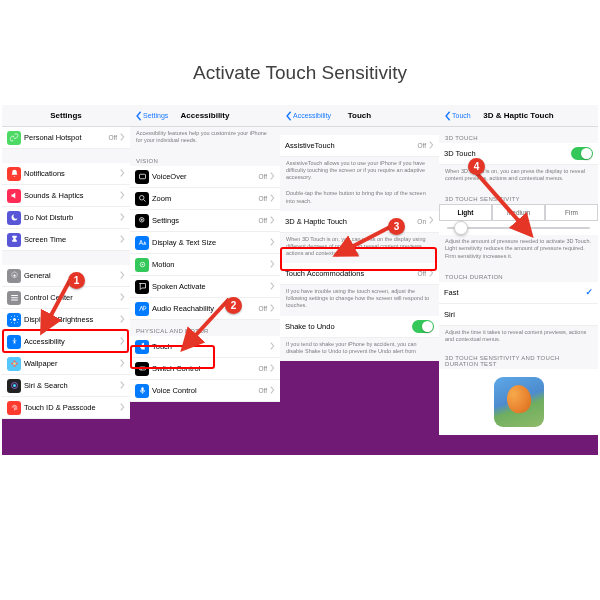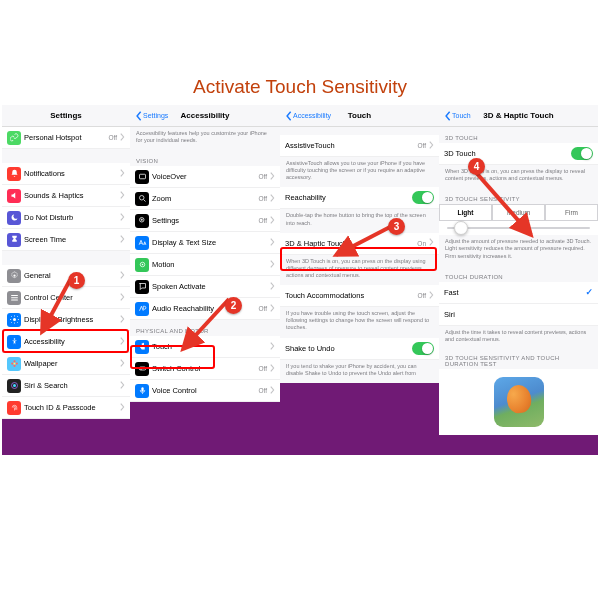--- a/index.html
+++ b/index.html
@@ -1,18 +1,18 @@
 <!DOCTYPE html>
 <html><head>
 <meta charset="utf-8">
 <style>
 *{margin:0;padding:0;box-sizing:border-box;font-family:-apple-system,Helvetica,Arial,sans-serif;-webkit-font-smoothing:antialiased}
 body{background:#fff;width:600px;height:600px;overflow:hidden}
 .stage{position:relative;width:600px;height:600px;background:#fff}
-.title{position:absolute;width:100%;text-align:center;top:76px;font-size:19px;font-weight:400;color:#c2410c}
+.title{position:absolute;width:100%;text-align:center;top:62px;font-size:19px;font-weight:400;color:#404040}
 .panels{position:absolute;top:105px;left:2px;width:596px;height:350px;display:flex}
 .col{height:100%;background:#701a75;display:flex;flex-direction:column;font-size:7px}
 .col1{width:128px}
 .col2{width:150px}
 .col3{width:159px}
 .col4{width:159px}
 .hdr{height:22px;background:#f7f7f9;display:flex;align-items:center;border-bottom:1px solid #dcdcdc;padding:0 5px;position:relative}
 .hdr .back{color:#197aff;display:flex;align-items:center;gap:1px}
 .hdr .back svg{width:7px;height:10px}
 .hdr .ht{position:absolute;left:50%;transform:translateX(-50%);font-weight:600;color:#000;font-size:8px}
@@ -347,24 +347,20 @@
       </div>
       <div class="gap" style="height:8px"></div>
       <div class="row">
         <span class="rl">AssistiveTouch</span>
         <span class="rv">Off</span>
         <span class="ch"><svg viewBox="0 0 8 14">
               <path d="M1 1l5 6-5 6" stroke="#c4c4c6" stroke-width="2" fill="none"></path>
             </svg></span>
       </div>
       <div class="note">AssistiveTouch allows you to use your iPhone if you have difficulty touching the screen or if you require an adaptive accessory.</div>
-      <div class="row">
-        <span class="rl">Reachability</span>
-        <span class="tog on"></span>
-      </div>
       <div class="note">Double-tap the home button to bring the top of the screen into reach.</div>
       <div class="row">
         <span class="rl">3D &amp; Haptic Touch</span>
         <span class="rv">On</span>
         <span class="ch"><svg viewBox="0 0 8 14">
               <path d="M1 1l5 6-5 6" stroke="#c4c4c6" stroke-width="2" fill="none"></path>
             </svg></span>
       </div>
       <div class="note">When 3D Touch is on, you can press on the display using different degrees of pressure to reveal content previews, actions and contextual menus.</div>
       <div class="row">

